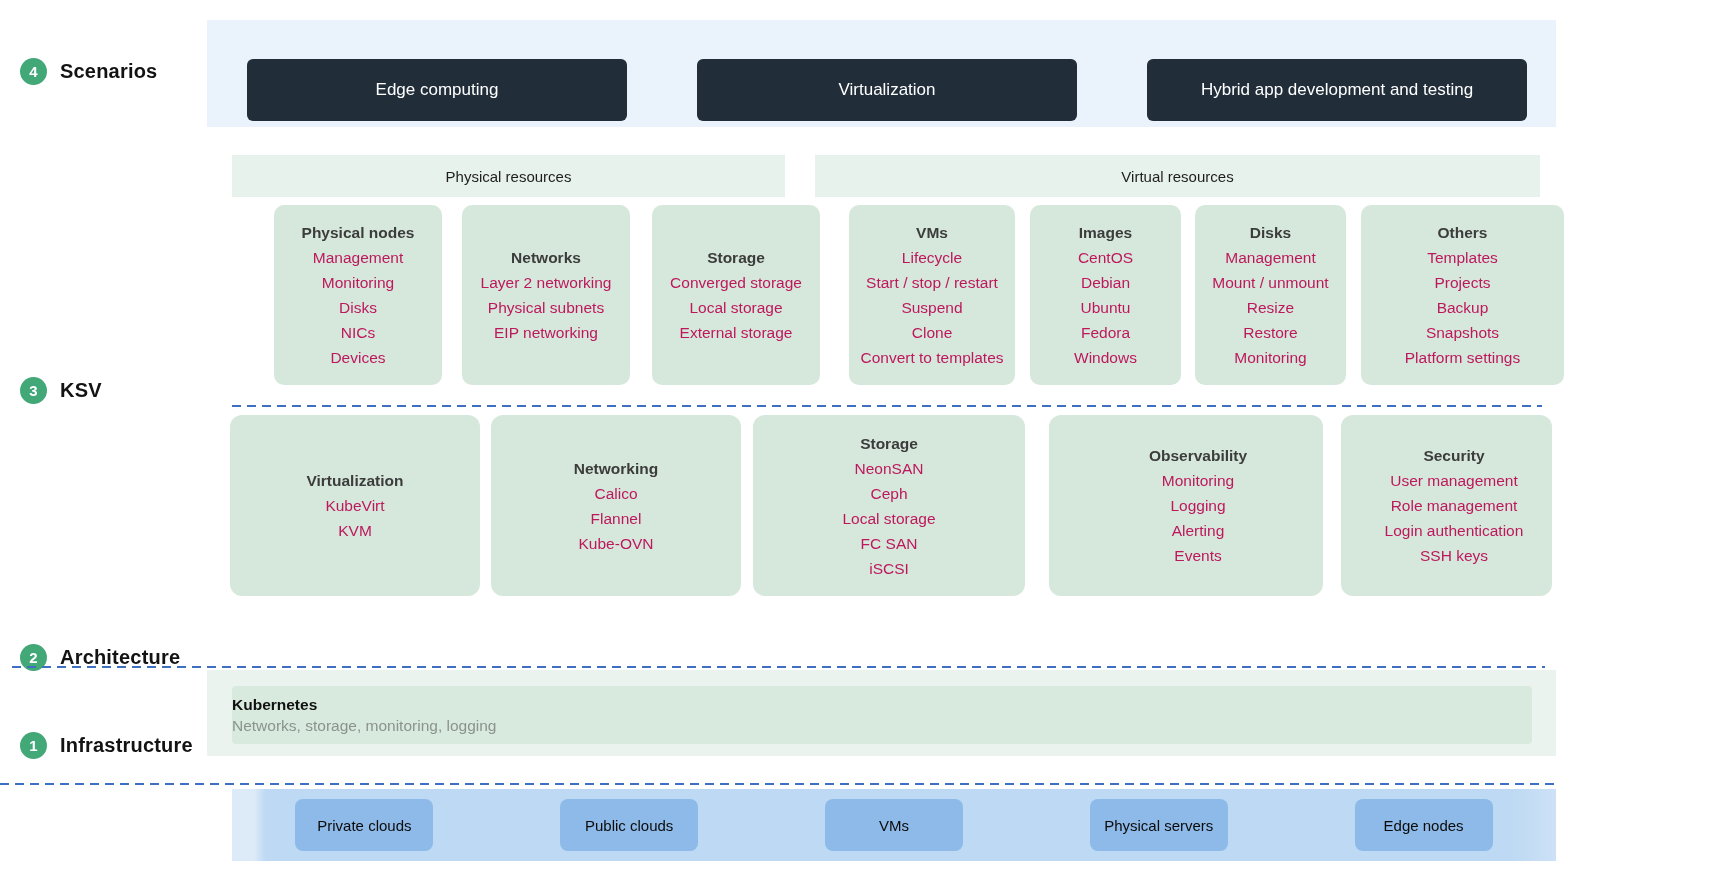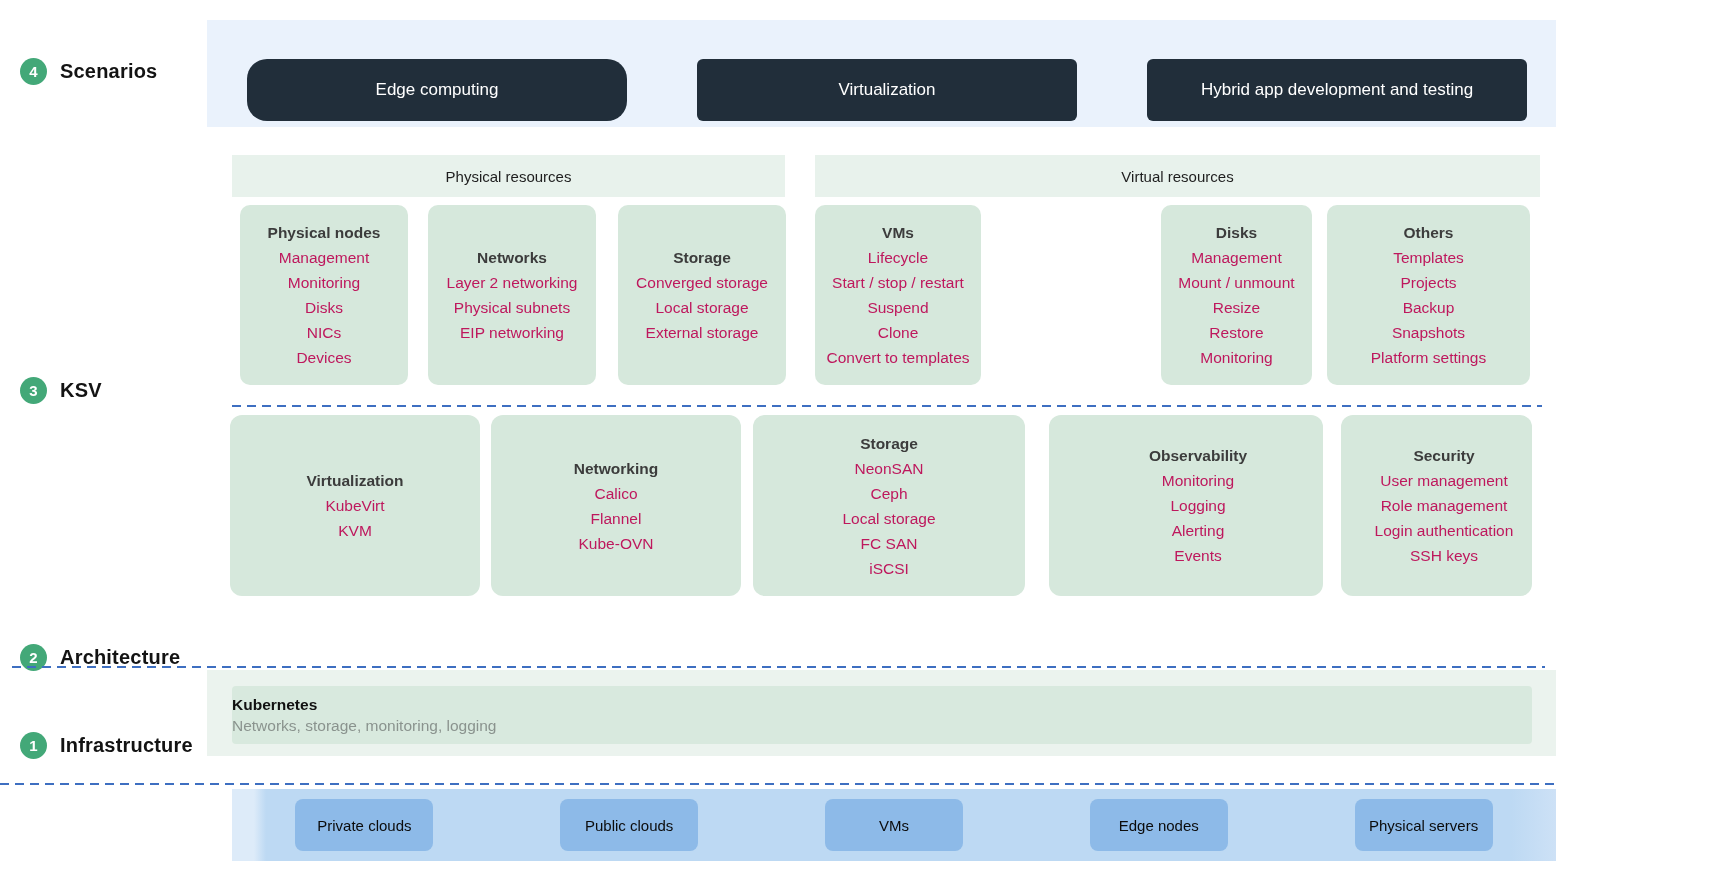--- a/index.html
+++ b/index.html
@@ -20,21 +20,21 @@
   
   .res-header{position:absolute;top:155px;height:42px;background:#e8f2ec;
               display:flex;align-items:center;justify-content:center;font-size:15px;color:#1e1e1e;}
 
   
   .card{position:absolute;background:#d6e8dc;border-radius:10px;
         display:flex;flex-direction:column;justify-content:center;align-items:center;
         text-align:center;padding:6px 4px;box-sizing:border-box;}
   .card-title{font-size:15.5px;font-weight:bold;color:#3c3c3c;line-height:25px;}
   .card-item{font-size:15.5px;color:#be185d;line-height:25px;}
-  .row1{top:205px;height:180px;}
+  .row1{top:205px;height:180px;margin-left:34px;}
   .row2{top:415px;height:181px;border-radius:12px;}
 
   
   .dash{position:absolute;height:2px;
         background:repeating-linear-gradient(90deg,#3e6fc1 0 9px,transparent 9px 15px);}
 
   
   .arch-band{position:absolute;left:207px;top:670px;width:1349px;height:86px;background:#ebf3ee;}
   .arch-box{position:absolute;left:25px;top:16px;width:1300px;height:58px;background:#d8e9de;border-radius:4px;
             display:flex;flex-direction:column;justify-content:center;}
@@ -64,21 +64,21 @@
   <div class="layer-label" style="top:643px;">
     <span class="badge">2</span>
     <span class="layer-title">Architecture</span>
   </div>
   <div class="layer-label" style="top:731px;">
     <span class="badge">1</span>
     <span class="layer-title">Infrastructure</span>
   </div>
 
   <div class="scenarios-band">
-    <div class="scenario-btn" style="left:40px;border-radius:20px;">Edge computing</div>
+    <div class="scenario-btn" style="left:40px;">Edge computing</div>
     <div class="scenario-btn" style="left:490px;">Virtualization</div>
     <div class="scenario-btn" style="left:940px;">Hybrid app development and testing</div>
   </div>
 
   <div class="res-header" style="left:232px;width:553px;">Physical resources</div>
   <div class="res-header" style="left:815px;width:725px;">Virtual resources</div>
 
   <div class="card row1" style="left:240px;width:168px;">
     <div class="card-title">Physical nodes</div>
     <div class="card-item">Management</div>
@@ -100,20 +100,28 @@
     <div class="card-item">External storage</div>
   </div>
 
   <div class="card row1" style="left:815px;width:166px;">
     <div class="card-title">VMs</div>
     <div class="card-item">Lifecycle</div>
     <div class="card-item">Start / stop / restart</div>
     <div class="card-item">Suspend</div>
     <div class="card-item">Clone</div>
     <div class="card-item">Convert to templates</div>
+  </div>
+  <div class="card row1" style="left:996px;width:151px;">
+    <div class="card-title">Images</div>
+    <div class="card-item">CentOS</div>
+    <div class="card-item">Debian</div>
+    <div class="card-item">Ubuntu</div>
+    <div class="card-item">Fedora</div>
+    <div class="card-item">Windows</div>
   </div>
   <div class="card row1" style="left:1161px;width:151px;">
     <div class="card-title">Disks</div>
     <div class="card-item">Management</div>
     <div class="card-item">Mount / unmount</div>
     <div class="card-item">Resize</div>
     <div class="card-item">Restore</div>
     <div class="card-item">Monitoring</div>
   </div>
   <div class="card row1" style="left:1327px;width:203px;">
@@ -146,21 +154,21 @@
     <div class="card-item">FC SAN</div>
     <div class="card-item">iSCSI</div>
   </div>
   <div class="card row2" style="left:1049px;width:274px;padding-left:28px;">
     <div class="card-title">Observability</div>
     <div class="card-item">Monitoring</div>
     <div class="card-item">Logging</div>
     <div class="card-item">Alerting</div>
     <div class="card-item">Events</div>
   </div>
-  <div class="card row2" style="left:1341px;width:191px;padding-left:19px;">
+  <div class="card row2" style="left:1341px;width:211px;padding-left:19px;">
     <div class="card-title">Security</div>
     <div class="card-item">User management</div>
     <div class="card-item">Role management</div>
     <div class="card-item">Login authentication</div>
     <div class="card-item">SSH keys</div>
   </div>
 
   <div class="dash" style="left:12px;top:666px;width:1533px;"></div>
 
   <div class="arch-band">
@@ -169,17 +177,17 @@
       <div class="arch-sub">Networks, storage, monitoring, logging</div>
     </div>
   </div>
 
   <div class="dash" style="left:0px;top:783px;width:1556px;"></div>
 
   <div class="infra-band">
     <div class="infra-btn">Private clouds</div>
     <div class="infra-btn">Public clouds</div>
     <div class="infra-btn">VMs</div>
+    <div class="infra-btn">Physical servers</div>
     <div class="infra-btn">Edge nodes</div>
-    <div class="infra-btn">Physical servers</div>
   </div>
 
 </div>
 
 </body></html>

